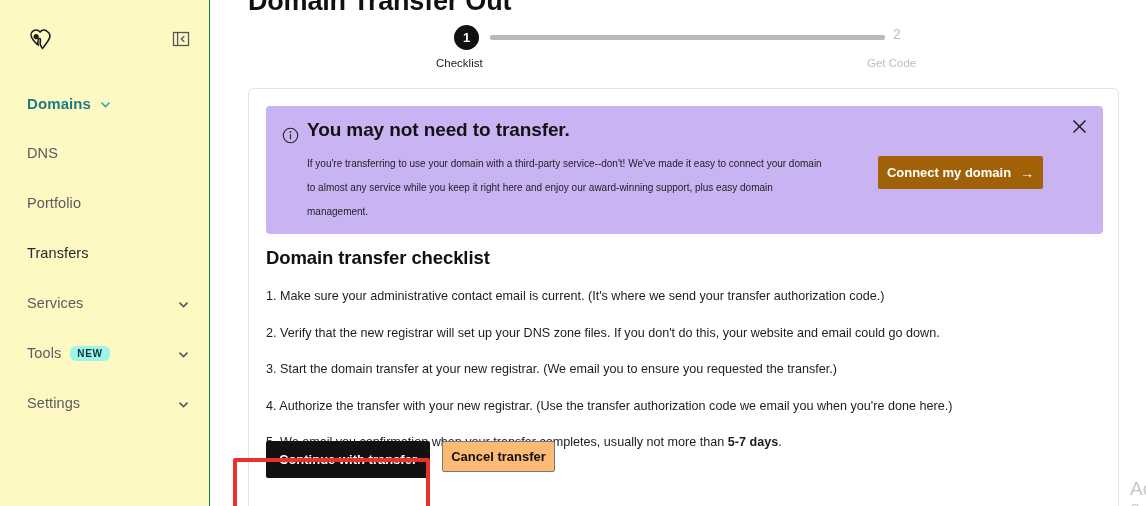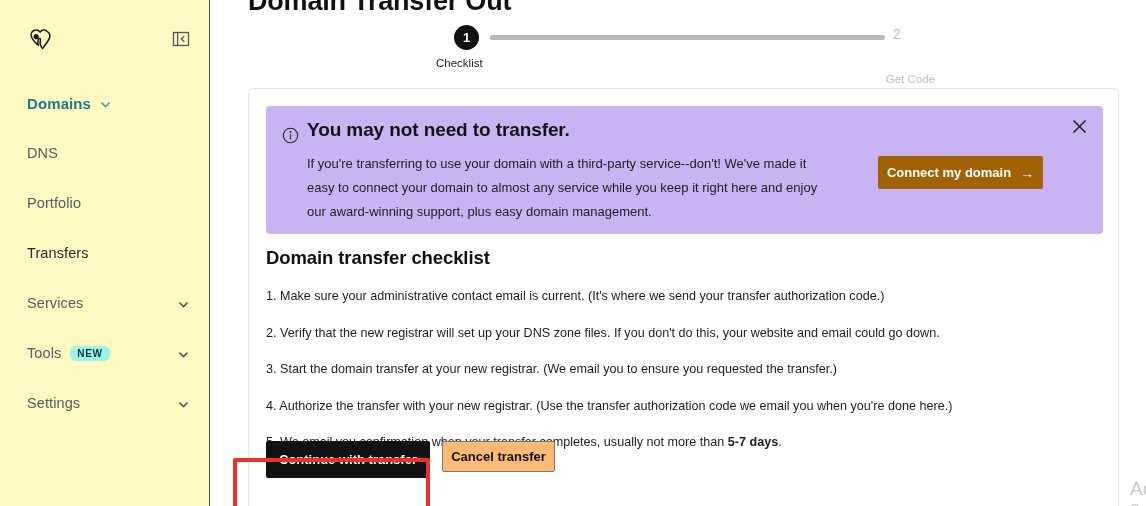--- a/index.html
+++ b/index.html
@@ -144,24 +144,23 @@
     position: absolute;
     left: 225px; top: 32px;
     width: 62px;
     font-size: 11.5px;
     color: #222224;
   }
   .step-label-2 {
     position: absolute;
     left: 656px; top: 32px;
     width: 68px;
-    text-align: right;
+    text-align: left;
     font-size: 11.5px;
     color: #bdbdc0;
-    margin-top: 16px;
   }
 
   
   .card {
     position: absolute;
     left: 37px; top: 88px;
     width: 871px;
     height: 430px;
     background: #ffffff;
     border: 1px solid #e3e4e6;
@@ -187,21 +186,21 @@
     left: 41px; top: 13px;
     font-size: 19px;
     font-weight: bold;
     color: #121214;
     letter-spacing: -.1px;
   }
   .banner-body {
     position: absolute;
     left: 41px; top: 46px;
     width: 520px;
-    font-size: 13px;
+    font-size: 10px;
     line-height: 24px;
     color: #1d1d20;
   }
   .banner-close {
     position: absolute;
     right: 14px; top: 11px;
     width: 19px; height: 19px;
     cursor: pointer;
   }
   .connect-btn {

